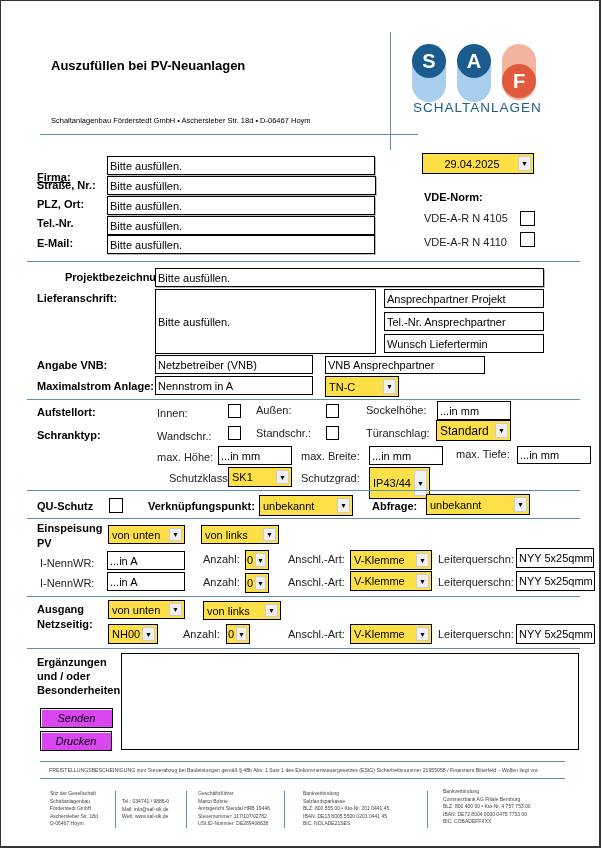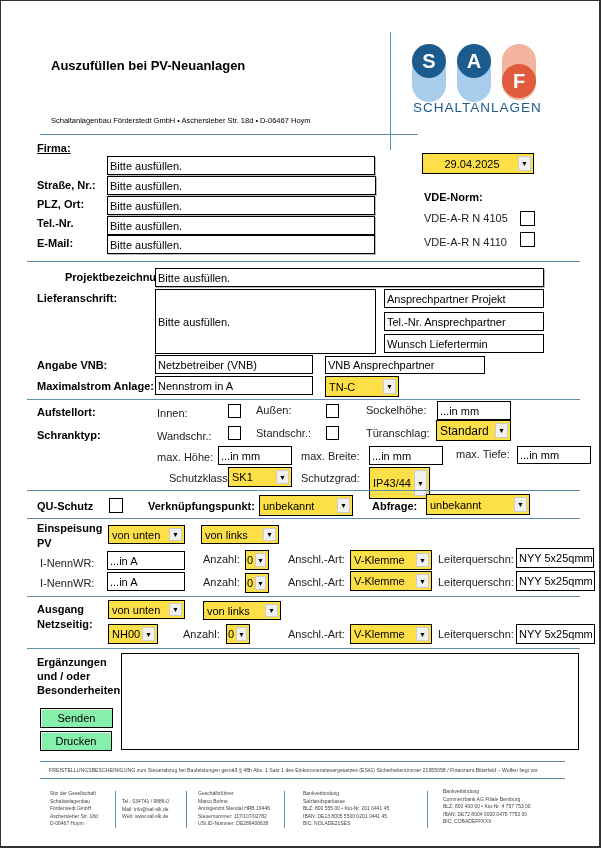--- a/index.html
+++ b/index.html
@@ -11,21 +11,21 @@
   .hline{height:1px;background:#5b8fb0;}
   .vline{width:1px;background:#5b8fb0;}
   .lbl{font-size:11px;font-weight:bold;white-space:nowrap;}
   .lbn{font-size:11px;white-space:nowrap;color:#222;}
   .box{border:1.5px solid #000;background:#fff;font-size:11px;padding:0 2px;box-sizing:border-box;white-space:nowrap;overflow:hidden;display:flex;align-items:center;}
   .box.shadow{box-shadow:1px 1px 0 #bbb;}
   .chk{border:1.2px solid #000;background:#fff;box-sizing:border-box;width:13px;height:14px;}
   .dd{border:1.5px solid #000;background:#fde047;font-size:11px;box-sizing:border-box;display:flex;align-items:center;overflow:hidden;white-space:nowrap;}
   .dd .v{flex:1;padding-left:3px;overflow:hidden;}
   .dd .arr{width:13px;height:calc(100% - 4px);margin-right:2px;background:#f0f0f0;border:1px solid #ccc;box-sizing:border-box;display:flex;align-items:center;justify-content:center;font-size:7px;color:#000;}
-  .btn{border:1.5px solid #000;background:#86efac;font-size:11px;box-sizing:border-box;display:flex;align-items:center;justify-content:center;box-shadow:inset 1px 1px 0 #eee;}
+  .btn{border:1.5px solid #000;background:#d946ef;font-size:11px;box-sizing:border-box;display:flex;align-items:center;justify-content:center;box-shadow:inset 1px 1px 0 #eee;font-style:italic;}
   .foot{font-size:5px;color:#444;line-height:7.6px;white-space:nowrap;}
   .logo-t{font-size:13.5px;color:#1e5a8a;letter-spacing:1px;}
 </style>
 </head>
 <body>
 
 <div class="frame"></div>
 
 <div class="abs title">Auszufüllen bei PV-Neuanlagen</div>
 <div class="abs addr">Schaltanlagenbau Förderstedt GmbH • Aschersleber Str. 18d • D-06467 Hoym</div>
@@ -40,21 +40,21 @@
     <rect x="47" y="6" width="34" height="56" rx="17" fill="#a9cdec"></rect>
     <circle cx="64" cy="21" r="17" fill="#1b5b8e"></circle>
     <text x="64" y="28" font-size="20" font-weight="bold" fill="#fff" text-anchor="middle" font-family="Liberation Sans, sans-serif">A</text>
     <rect x="92" y="4" width="34" height="56" rx="17" fill="#f2b49d"></rect>
     <circle cx="109" cy="41" r="17" fill="#e05a3e"></circle>
     <text x="109" y="48" font-size="20" font-weight="bold" fill="#fff" text-anchor="middle" font-family="Liberation Sans, sans-serif">F</text>
   </svg>
   <div class="logo-t abs" style="left:3px;top:60px;">SCHALTANLAGEN</div>
 </div>
 
-<div class="abs lbl" style="left:37px;top:142px;text-decoration:underline;">Firma:</div>
+<div class="abs lbl" style="left:37px;top:171px;text-decoration:underline;">Firma:</div>
 <div class="abs box shadow" style="left:107px;top:156px;width:268px;height:19px;">Bitte ausfüllen.</div>
 <div class="abs lbl" style="left:37px;top:179px;">Straße, Nr.:</div>
 <div class="abs box shadow" style="left:107px;top:176px;width:269px;height:19px;">Bitte ausfüllen.</div>
 <div class="abs lbl" style="left:37px;top:198px;">PLZ, Ort:</div>
 <div class="abs box shadow" style="left:107px;top:196px;width:268px;height:19px;">Bitte ausfüllen.</div>
 <div class="abs lbl" style="left:37px;top:217px;">Tel.-Nr.</div>
 <div class="abs box shadow" style="left:107px;top:216px;width:268px;height:19px;">Bitte ausfüllen.</div>
 <div class="abs lbl" style="left:37px;top:237px;">E-Mail:</div>
 <div class="abs box shadow" style="left:107px;top:235px;width:268px;height:19px;">Bitte ausfüllen.</div>
 

